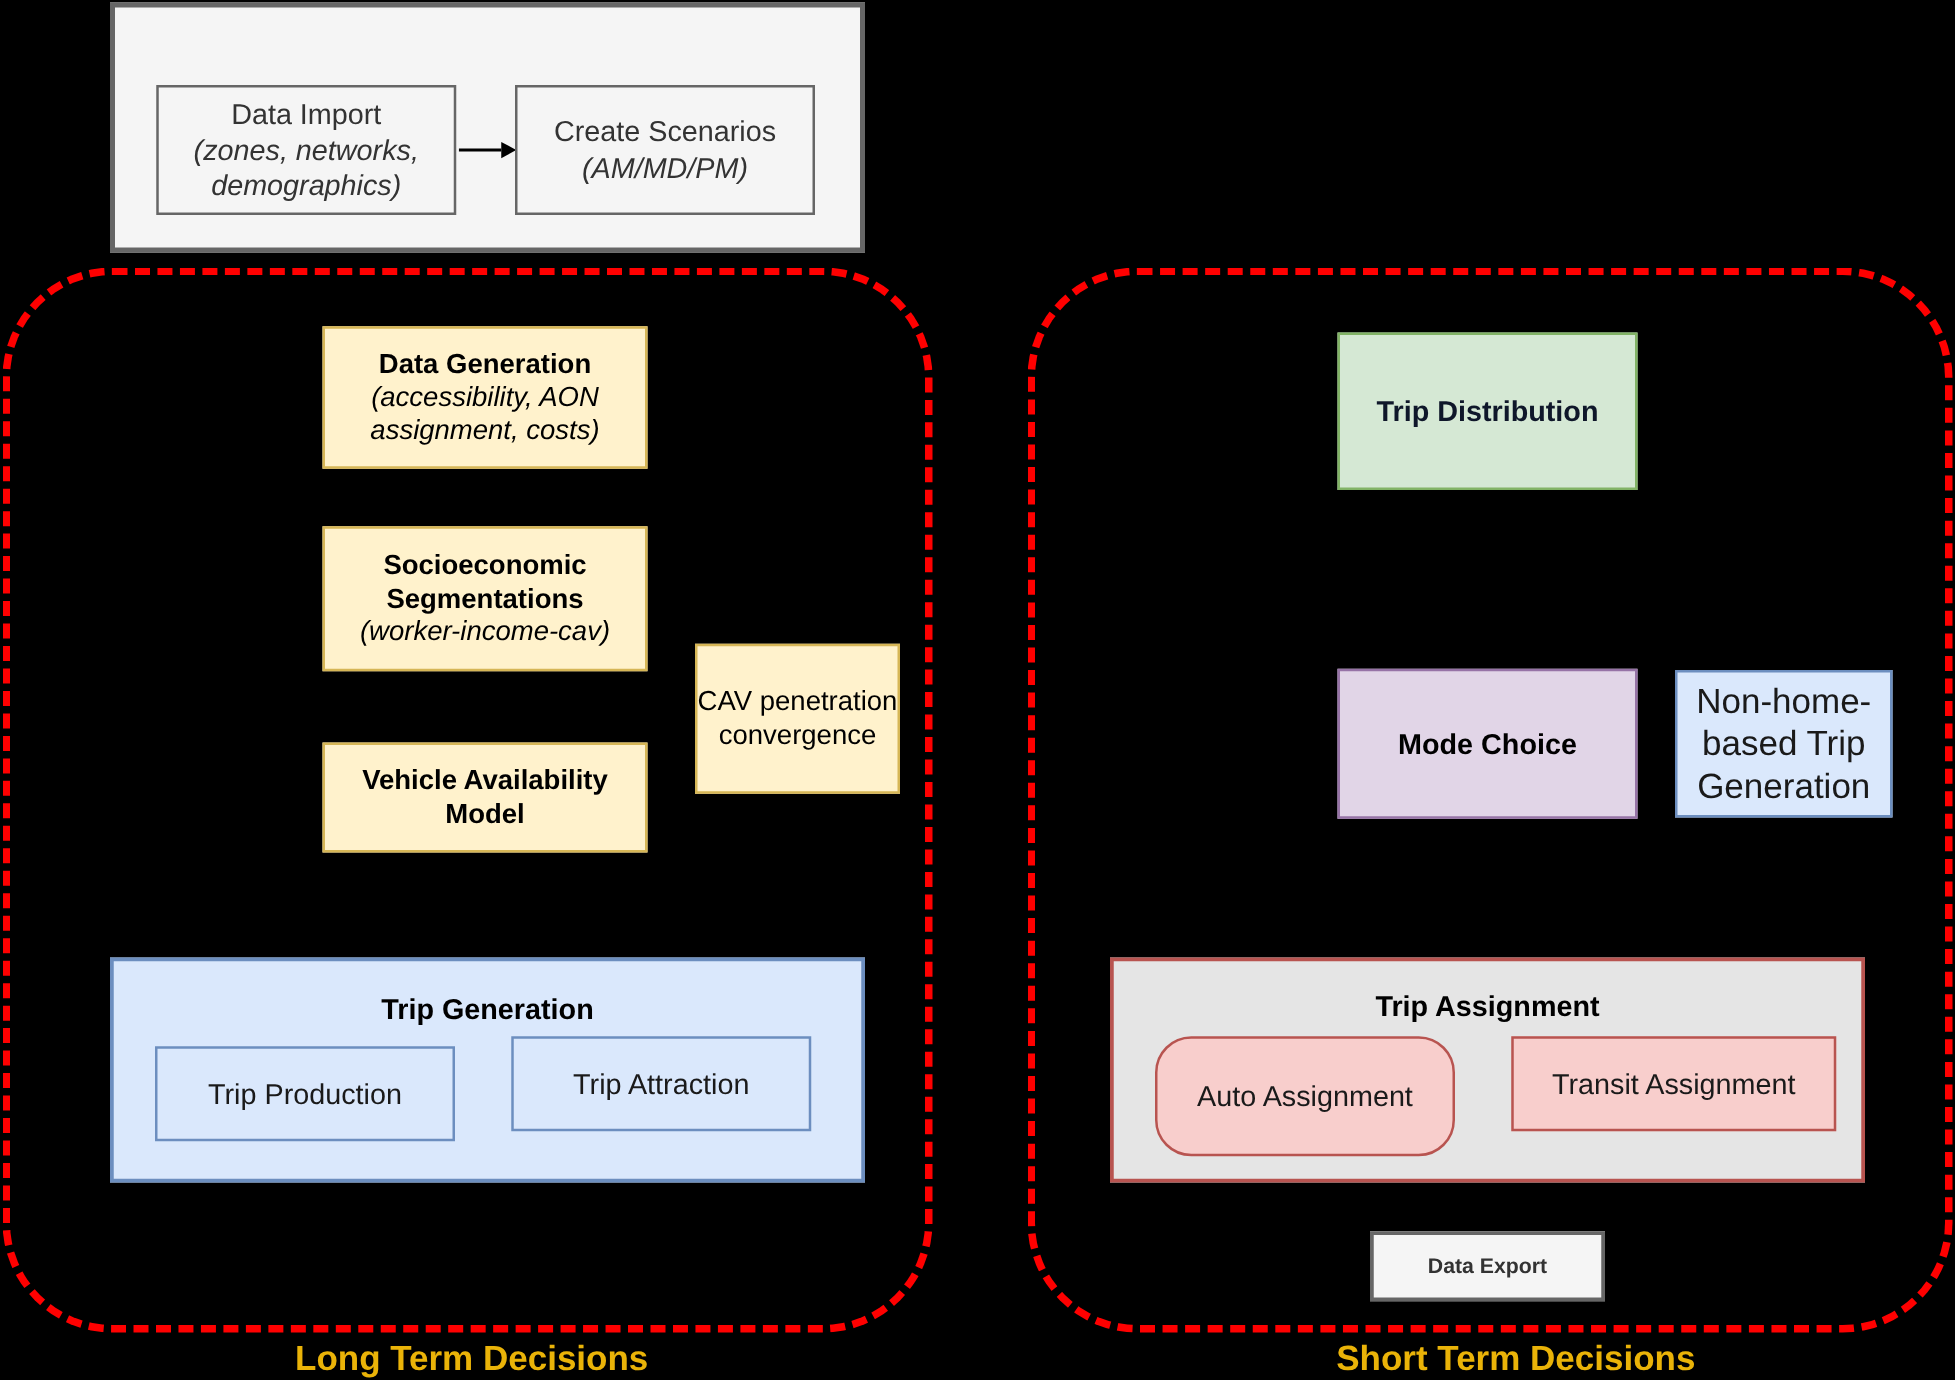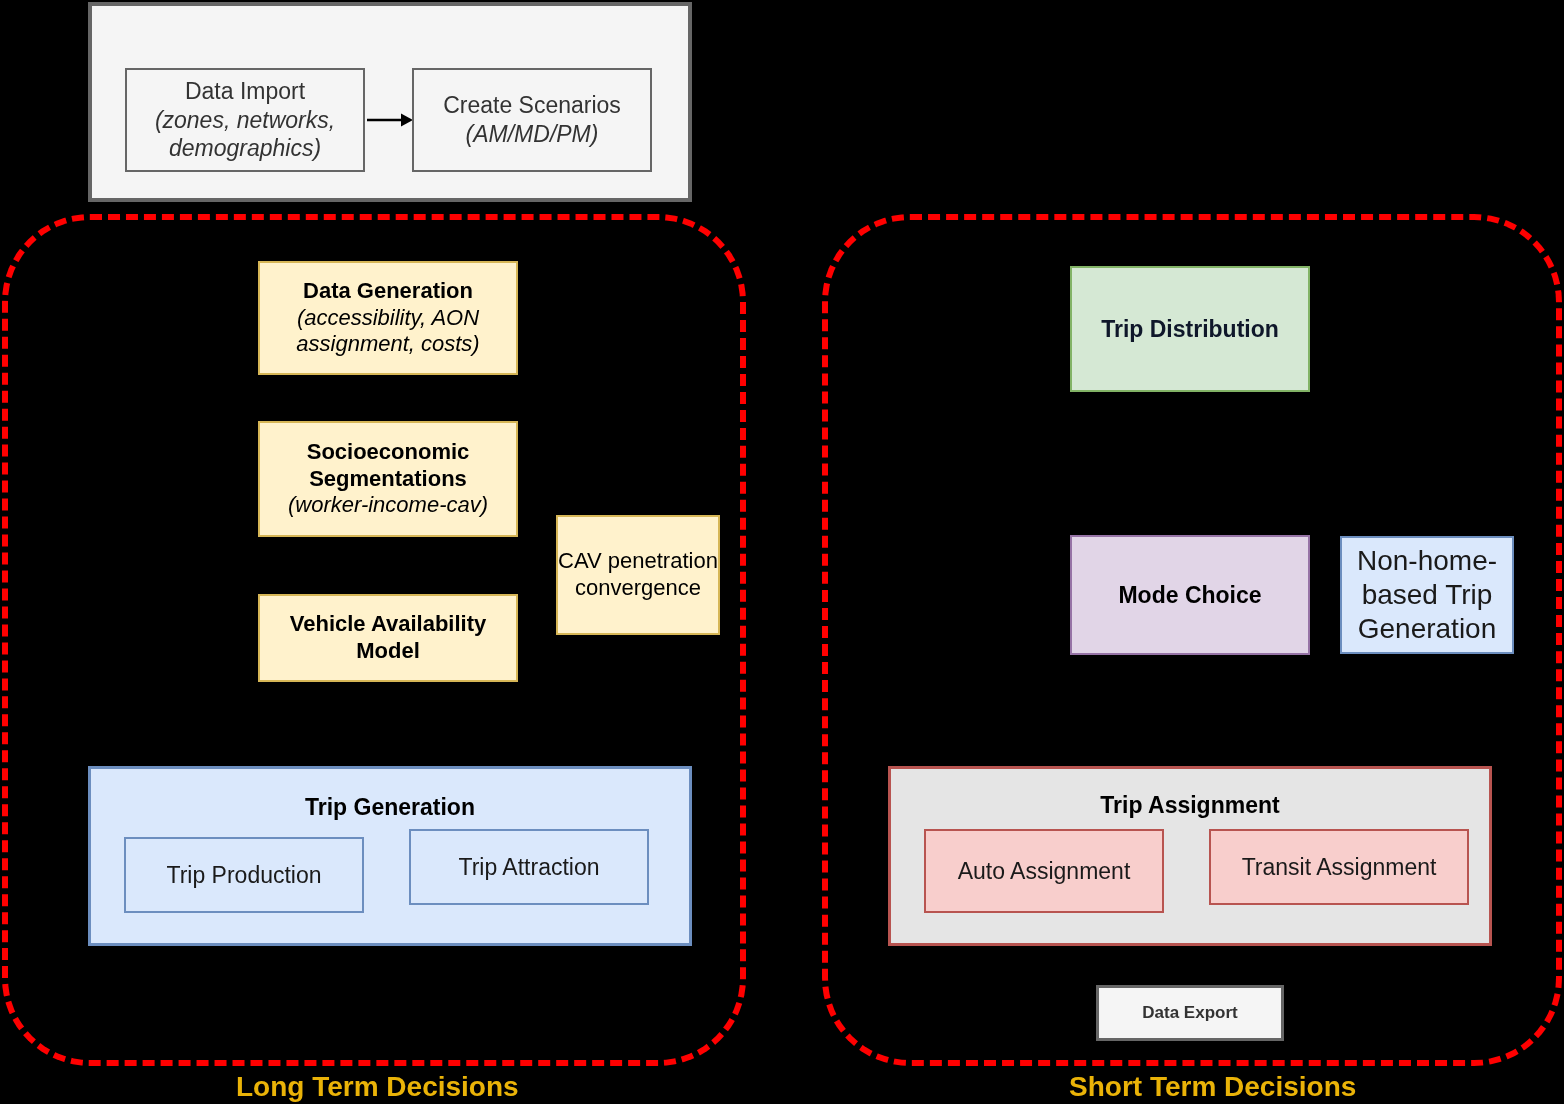--- a/index.html
+++ b/index.html
@@ -264,21 +264,22 @@
     display: flex;
     align-items: center;
     justify-content: center;
     font-size: 23px;
     color: #1a1a1a;
   }
   #auto-assignment-box {
     left: 33px;
     top: 60px;
     width: 240px;
-    height: 84px;
+    height: 96px;
+    border-radius: 29px;
   }
   #transit-assignment-box {
     left: 318px;
     top: 60px;
     width: 260px;
     height: 76px;
   }
 
   
   #data-export-box {

